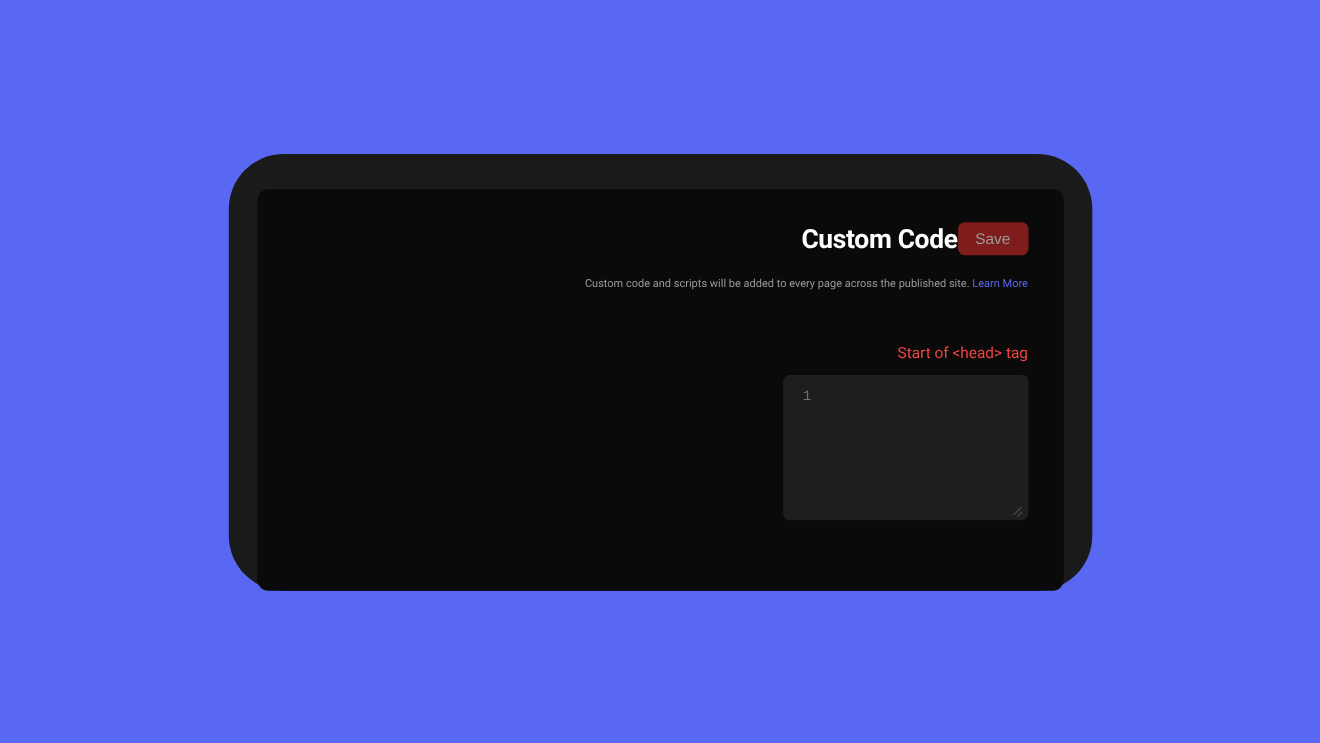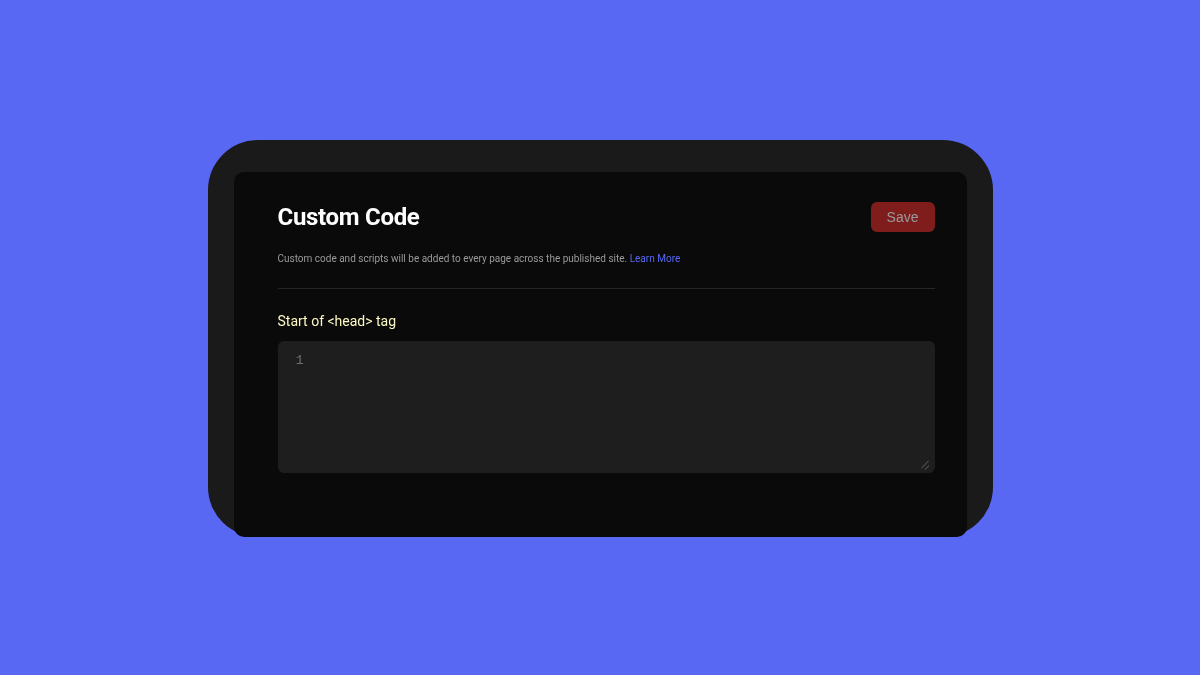--- a/index.html
+++ b/index.html
@@ -26,20 +26,21 @@
       position: relative;
       margin-top: 2px;
     }
     .inner {
       background: #0a0a0a;
       border-radius: 10px;
       padding: 30px 32px 0 44px;
       height: 100%;
       display: flex;
       flex-direction: column;
+      align-items: flex-end;
     }
     .header-row {
       display: flex;
       justify-content: space-between;
       align-items: center;
       margin-bottom: 20px;
     }
     .title {
       color: #ffffff;
       font-size: 24px;
@@ -66,21 +67,21 @@
       color: #5968f3;
       text-decoration: none;
       cursor: pointer;
     }
     .divider {
       border: none;
       border-top: 1px solid #262626;
       margin-bottom: 24px;
     }
     .section-label {
-      color: #fef9c3;
+      color: #ef4444;
       font-size: 14px;
       font-weight: 400;
       margin-bottom: 12px;
     }
     .code-editor {
       background: #1e1e1e;
       border-radius: 6px;
       height: 132px;
       padding: 12px 14px;
       position: relative;

